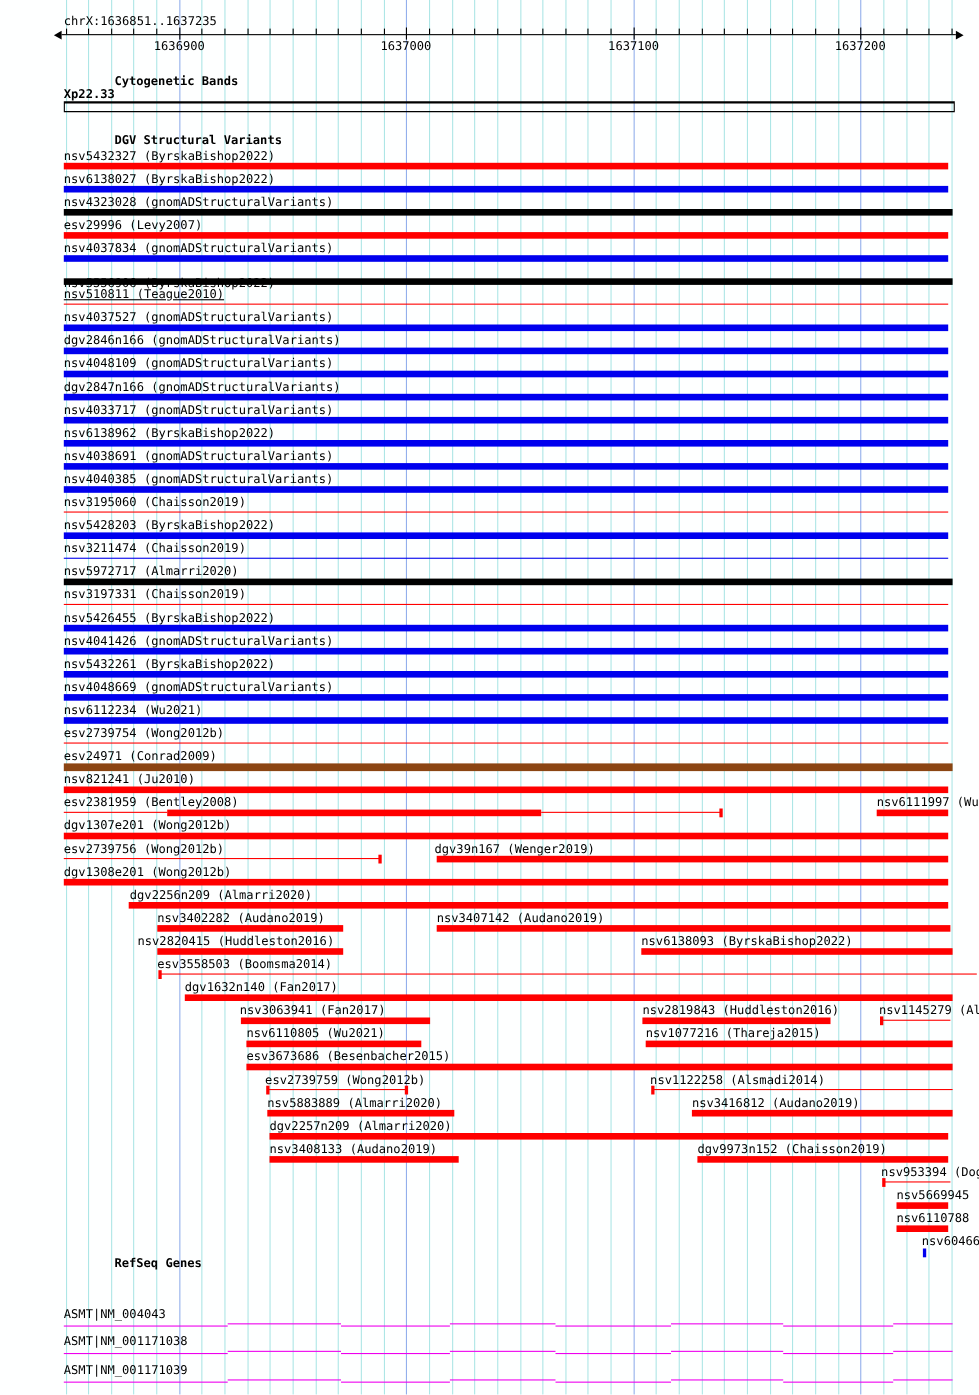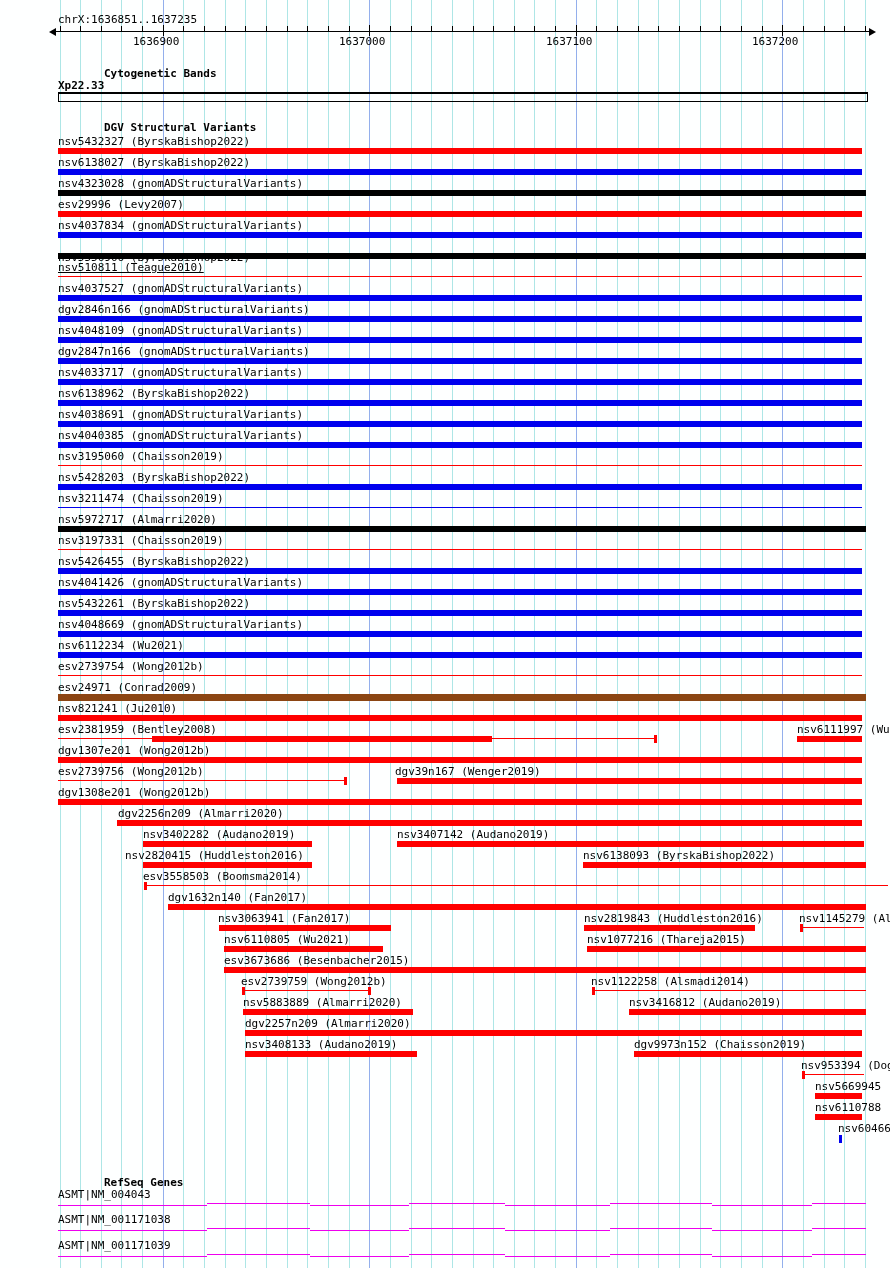--- a/index.html
+++ b/index.html
@@ -8,21 +8,21 @@
   .grid{position:absolute;top:0;width:1px;height:1268px;}
   .lbl{position:absolute;font-size:11px;line-height:11px;color:#000;white-space:pre;}
   .hdr{font-weight:bold;margin-left:46px;}
   .bar{position:absolute;}
   .band-box{position:absolute;border:1px solid #000;border-top-width:2px;background:transparent;}
   .ruler-base{position:absolute;height:1px;background:#000;}
   .tick{position:absolute;width:1px;background:#000;}
   .arrow{position:absolute;width:0;height:0;border-top:4px solid transparent;border-bottom:4px solid transparent;}
   .arrow-left{border-right:7px solid #000;}
   .arrow-right{border-left:7px solid #000;}
-  .tick-lbl{position:absolute;font-size:11px;line-height:11px;color:#000;width:60px;}
+  .tick-lbl{position:absolute;font-size:11px;line-height:11px;color:#000;width:60px;text-align:center;}
 </style>
 </head>
 <body>
 
 <div id="canvas">
   <div id="gridlayer">
       <div class="grid" style="left: 59.5px; background: rgb(173, 230, 230);"></div>
       <div class="grid" style="left: 80.15px; background: rgb(173, 230, 230);"></div>
       <div class="grid" style="left: 100.8px; background: rgb(173, 230, 230);"></div>
       <div class="grid" style="left: 121.45px; background: rgb(173, 230, 230);"></div>
@@ -241,21 +241,21 @@
       <div class="bar" style="left: 802px; top: 1071px; width: 3px; height: 8px; background: rgb(255, 0, 0);"></div>
       <div class="bar" style="left: 803px; top: 1074px; width: 61px; height: 1px; background: rgb(255, 0, 0);"></div>
       <div class="lbl" style="left: 815px; top: 1081px;">nsv5669945 (B</div>
       <div class="bar" style="left: 815px; top: 1093px; width: 47px; height: 6px; background: rgb(255, 0, 0);"></div>
       <div class="lbl" style="left: 815px; top: 1102px;">nsv6110788 (W</div>
       <div class="bar" style="left: 815px; top: 1114px; width: 47px; height: 6px; background: rgb(255, 0, 0);"></div>
       <div class="lbl" style="left: 838px; top: 1123px;">nsv604663</div>
       <div class="bar" style="left: 839px; top: 1135px; width: 3px; height: 8px; background: rgb(0, 0, 238);"></div>
     </div>
 
-  <div class="lbl hdr" style="left:58px;top:1177px;">RefSeq Genes</div>
+  <div class="lbl hdr" style="left:58px;top:1143px;">RefSeq Genes</div>
   <div id="refseqrows">
       <div class="lbl" style="left: 58px; top: 1189px;">ASMT|NM_004043</div>
       <div class="bar" style="left: 58px; top: 1205px; width: 149px; height: 1px; background: rgb(238, 0, 238);"></div>
       <div class="bar" style="left: 207px; top: 1203px; width: 103px; height: 1px; background: rgb(238, 0, 238);"></div>
       <div class="bar" style="left: 310px; top: 1205px; width: 99px; height: 1px; background: rgb(238, 0, 238);"></div>
       <div class="bar" style="left: 409px; top: 1203px; width: 96px; height: 1px; background: rgb(238, 0, 238);"></div>
       <div class="bar" style="left: 505px; top: 1205px; width: 105px; height: 1px; background: rgb(238, 0, 238);"></div>
       <div class="bar" style="left: 610px; top: 1203px; width: 102px; height: 1px; background: rgb(238, 0, 238);"></div>
       <div class="bar" style="left: 712px; top: 1205px; width: 100px; height: 1px; background: rgb(238, 0, 238);"></div>
       <div class="bar" style="left: 812px; top: 1203px; width: 54px; height: 1px; background: rgb(238, 0, 238);"></div>

